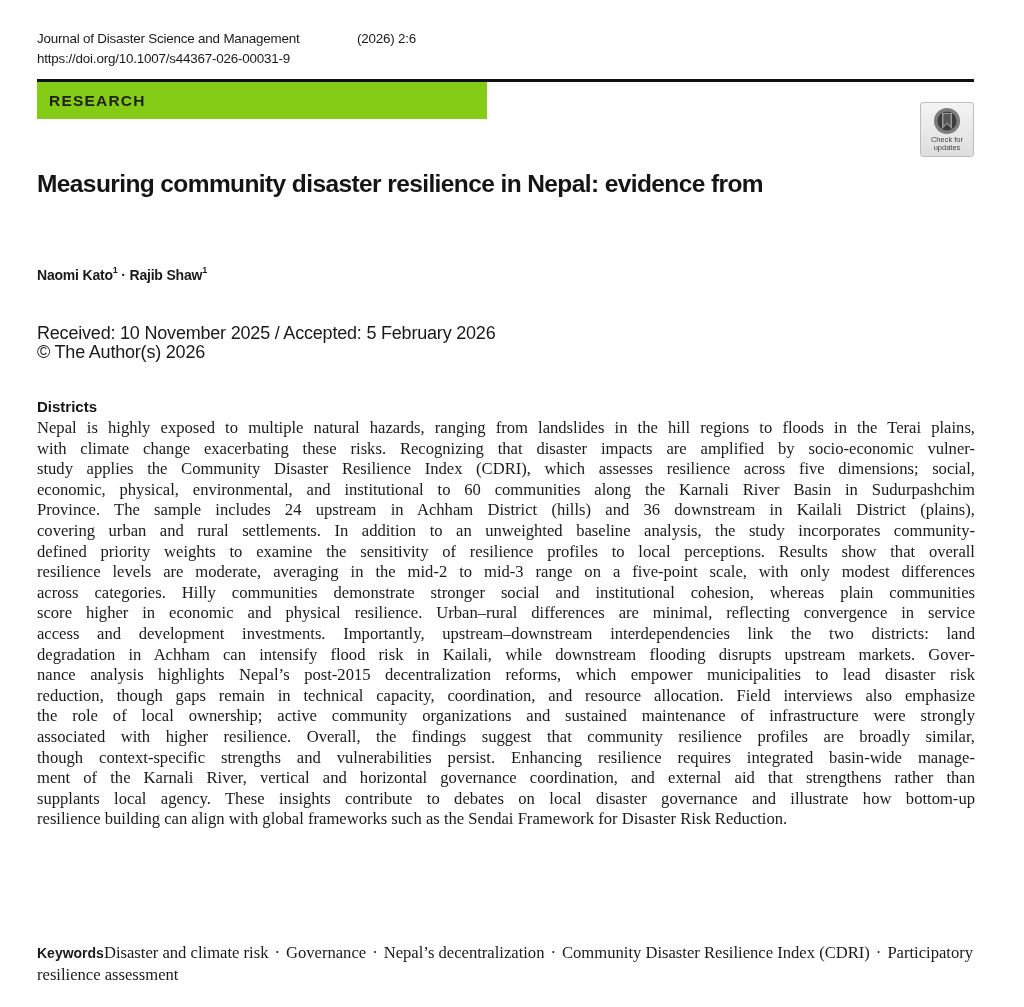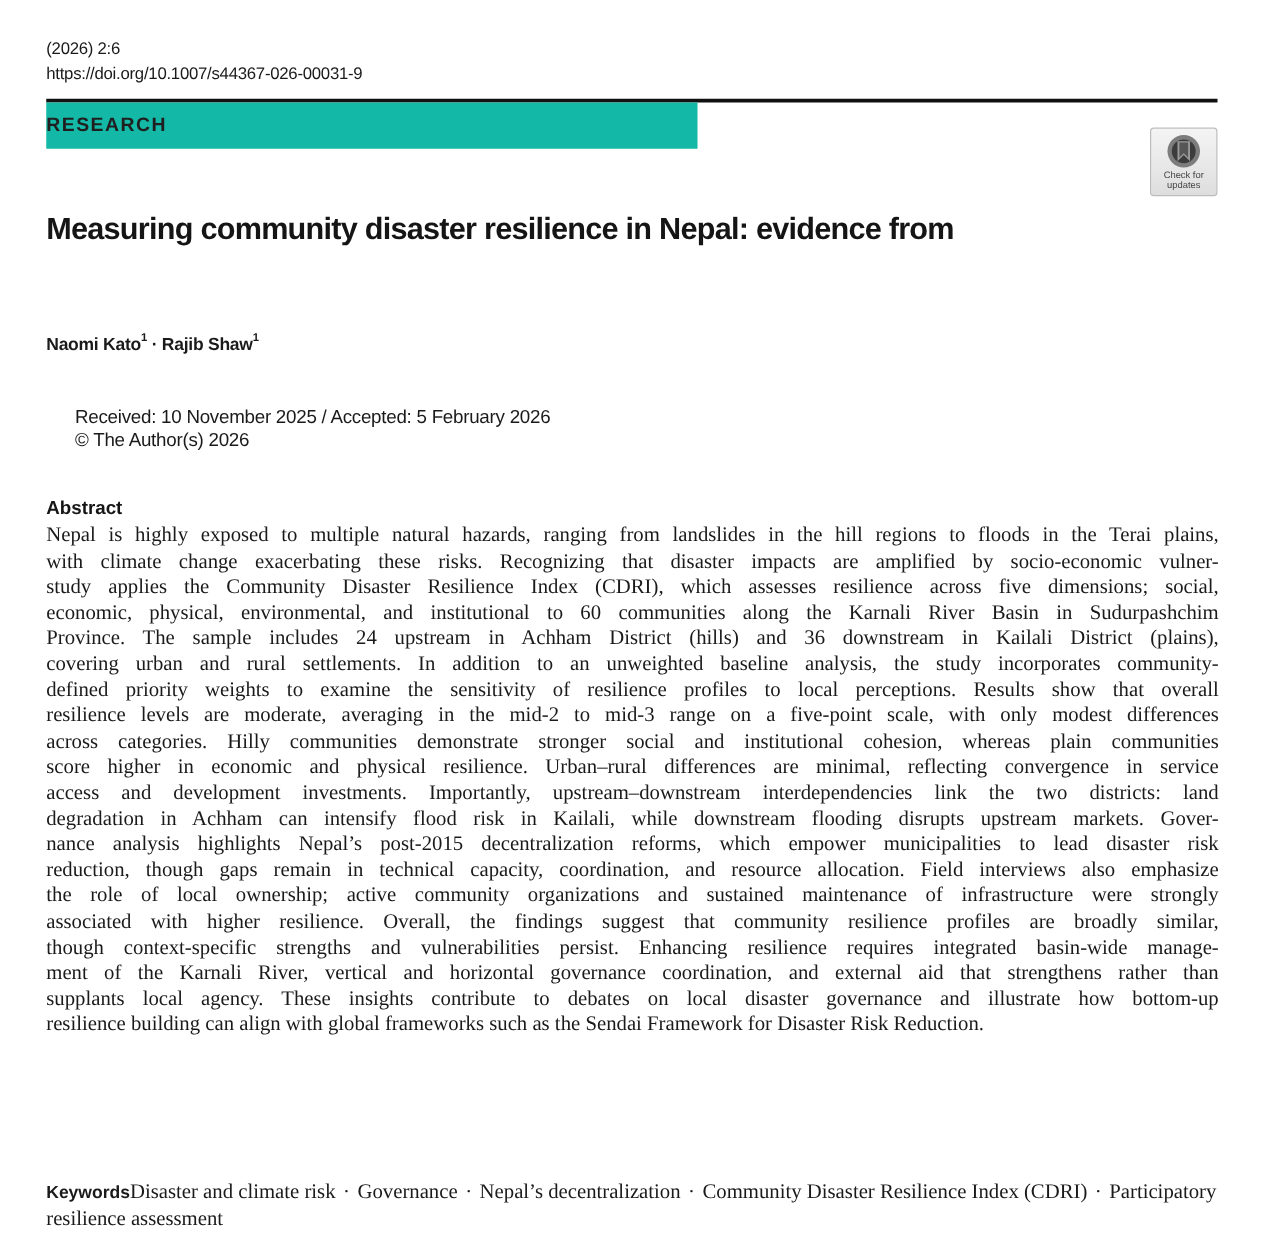--- a/index.html
+++ b/index.html
@@ -34,23 +34,24 @@
       top: 79px;
       width: 937px;
       height: 3px;
       background: #111111;
     }
 
     .research-bar {
       position: absolute;
       left: 37px;
       top: 82px;
-      width: 521px;
+      width: 450px;
       height: 37px;
-      background: #14b8a6;
+      background: #84cc16;
+      padding-left: 12px;
       display: flex;
       align-items: center;
     }
     .research-bar span {
       font-size: 15.5px;
       font-weight: bold;
       letter-spacing: 1.2px;
       color: #1f1f1f;
     }
 
@@ -97,24 +98,23 @@
       font-weight: bold;
       letter-spacing: -0.2px;
       color: #1a1a1a;
     }
     .authors sup { font-size: 9px; position: relative; top: -1px; }
 
     .dates {
       position: absolute;
       left: 37px;
       top: 324px;
-      font-size: 15px;
+      font-size: 18px;
       line-height: 19px;
       letter-spacing: -0.2px;
-      margin-left: 23px;
     }
 
     .abstract-heading {
       position: absolute;
       left: 37px;
       top: 398px;
       font-size: 15px;
       font-weight: bold;
       color: #151515;
     }
@@ -155,20 +155,21 @@
       font-size: 14px;
       margin-right: 0;
     }
     .keywords .sep { margin: 0 6px; }
   </style>
 </head>
 <body>
 
 <div class="journal-header sans">
   <div class="row1">
+    <span class="journal-name">Journal of Disaster Science and Management</span>
     <span class="volume">(2026) 2:6</span>
   </div>
   <div>
     <span>https://doi.org/10.1007/s44367-026-00031-9</span>
   </div>
 </div>
 
 <div class="top-rule"></div>
 
 <div class="research-bar sans">
@@ -196,21 +197,21 @@
   <span>Naomi Kato</span><sup>1</sup>
   <span>·</span>
   <span>Rajib Shaw</span><sup>1</sup>
 </div>
 
 <div class="dates sans">
   <div>Received: 10 November 2025 / Accepted: 5 February 2026</div>
   <div>© The Author(s) 2026</div>
 </div>
 
-<h2 class="abstract-heading sans">Abstract</h2>
+<h2 class="abstract-heading sans">Districts</h2>
 <div class="abstract-body serif">
   <span class="line">Nepal is highly exposed to multiple natural hazards, ranging from landslides in the hill regions to floods in the Terai plains,</span>
   <span class="line">with climate change exacerbating these risks. Recognizing that disaster impacts are amplified by socio-economic vulner-</span>
   <span class="line">study applies the Community Disaster Resilience Index (CDRI), which assesses resilience across five dimensions; social,</span>
   <span class="line">economic, physical, environmental, and institutional to 60 communities along the Karnali River Basin in Sudurpashchim</span>
   <span class="line">Province. The sample includes 24 upstream in Achham District (hills) and 36 downstream in Kailali District (plains),</span>
   <span class="line">covering urban and rural settlements. In addition to an unweighted baseline analysis, the study incorporates community-</span>
   <span class="line">defined priority weights to examine the sensitivity of resilience profiles to local perceptions. Results show that overall</span>
   <span class="line">resilience levels are moderate, averaging in the mid-2 to mid-3 range on a five-point scale, with only modest differences</span>
   <span class="line">across categories. Hilly communities demonstrate stronger social and institutional cohesion, whereas plain communities</span>

